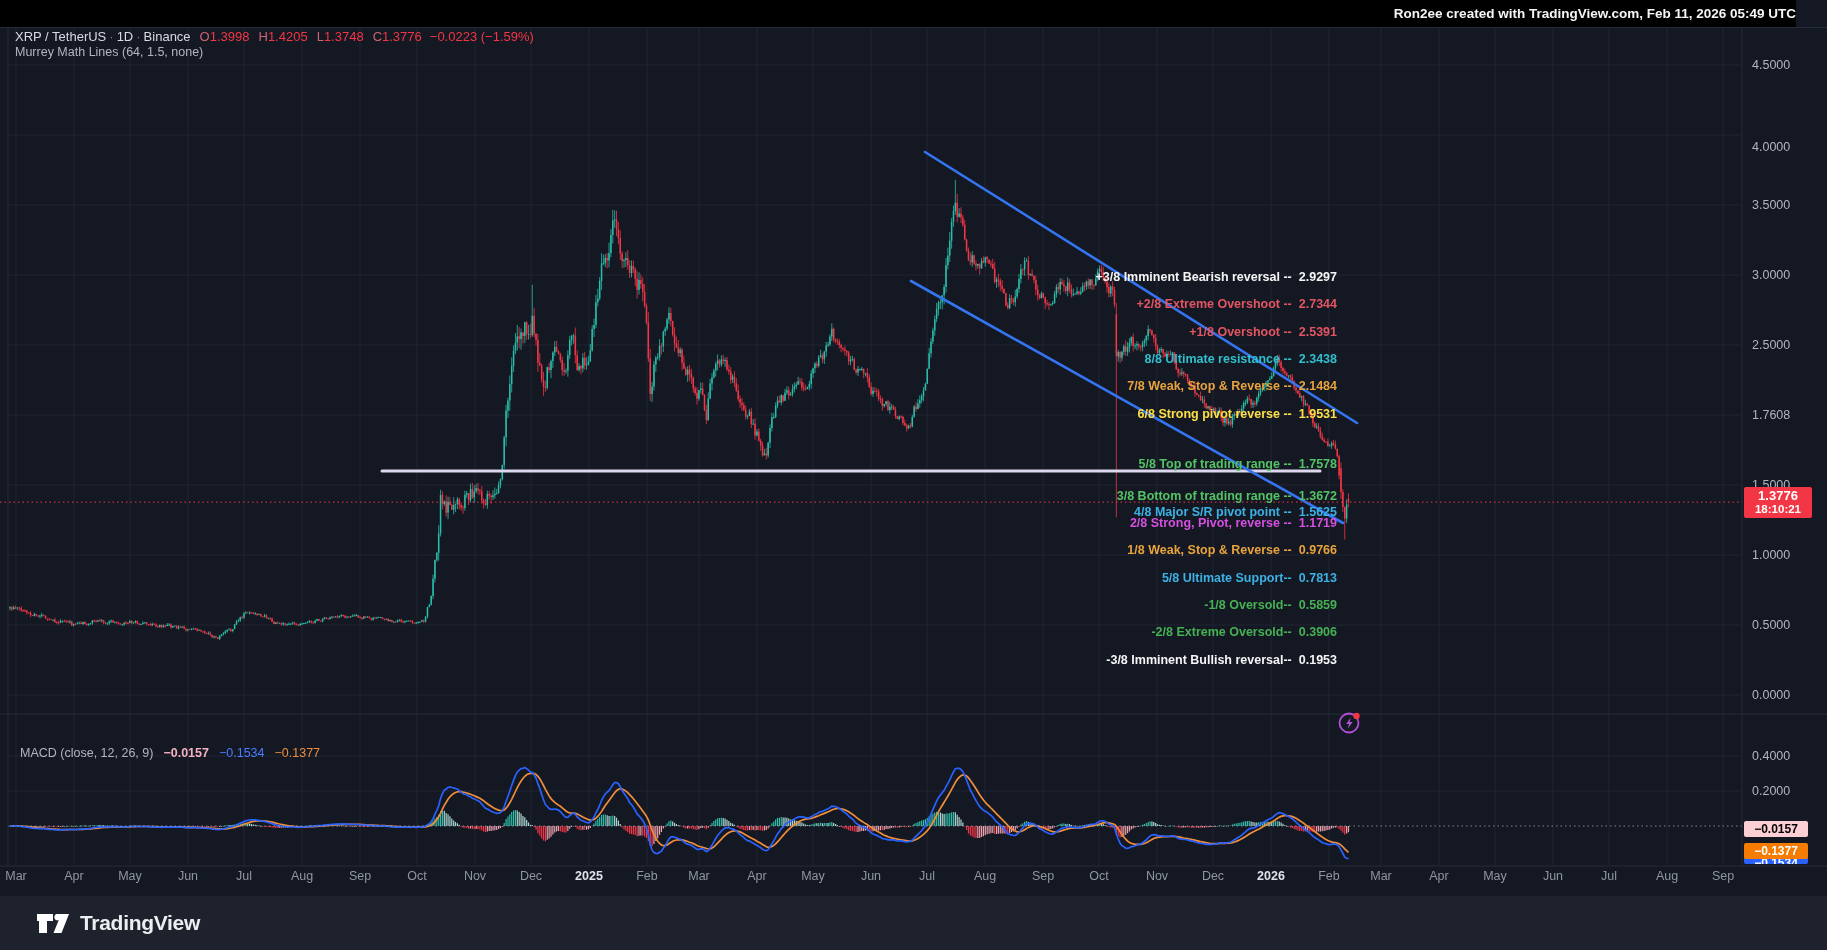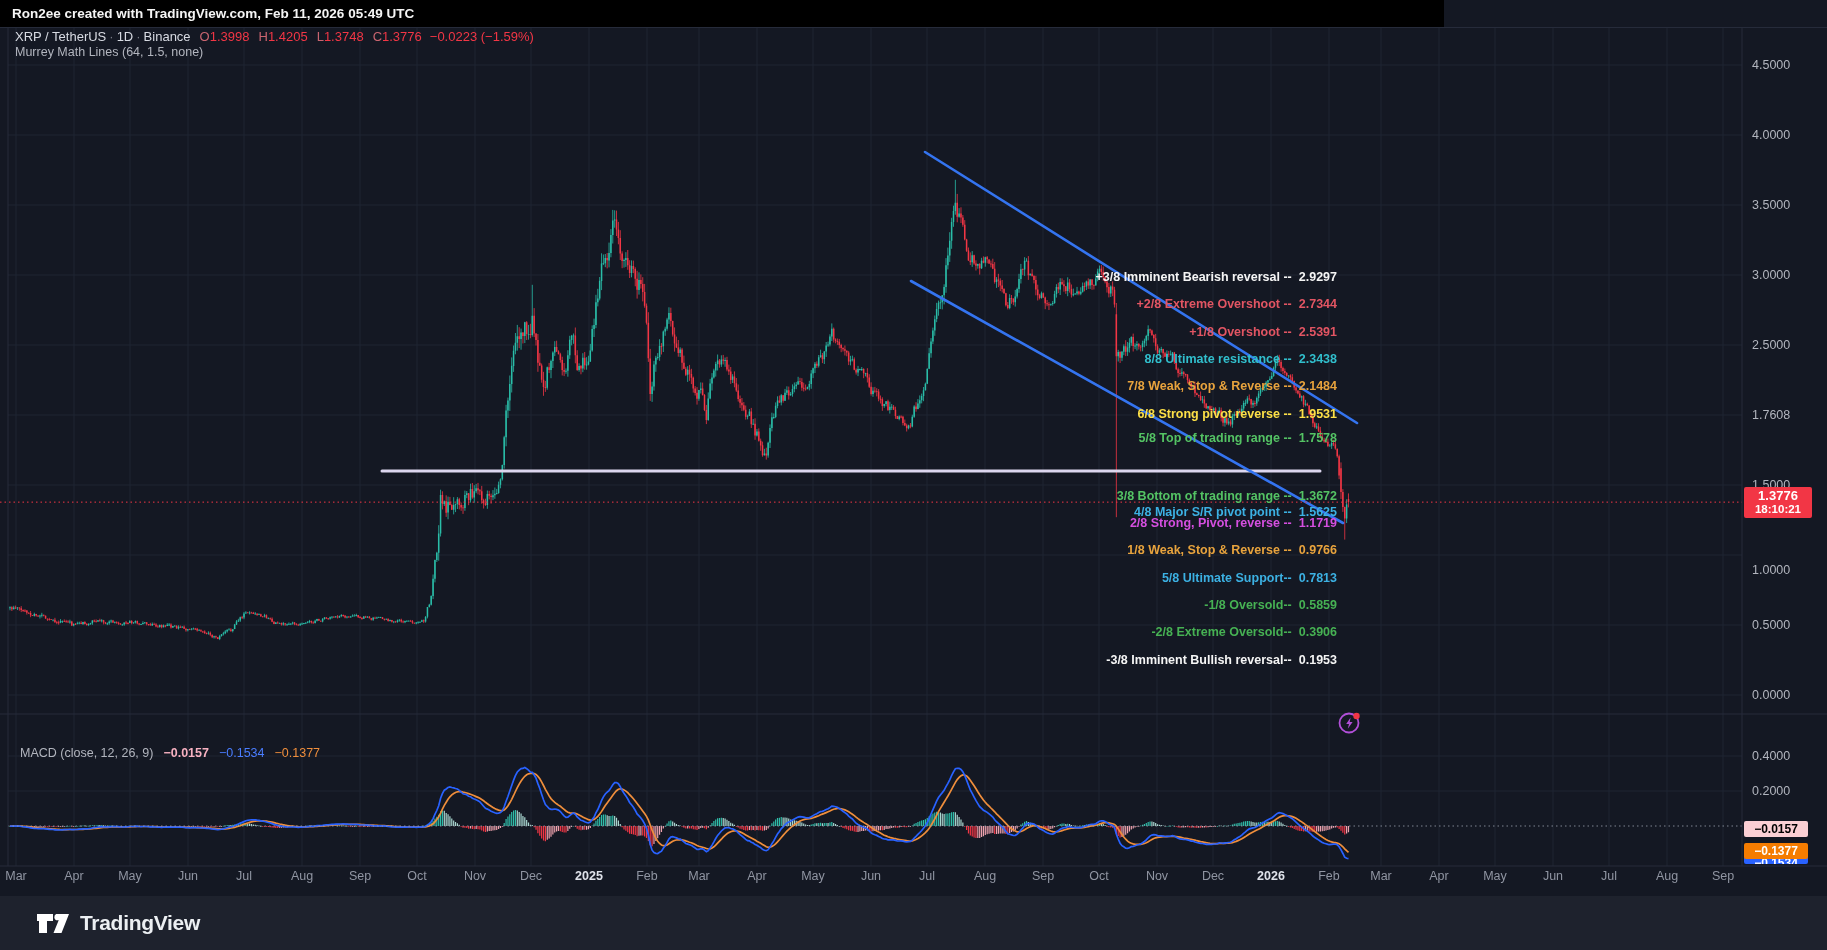--- a/index.html
+++ b/index.html
@@ -2,22 +2,22 @@
 <html><head>
 <meta charset="utf-8">
 <style>
   html,body{margin:0;padding:0;background:#131722;}
   body{width:1827px;height:950px;position:relative;overflow:hidden;
        font-family:"Liberation Sans","DejaVu Sans",sans-serif;
        -webkit-font-smoothing:antialiased;}
   #stage{position:absolute;inset:0;background:#141823;}
   svg#chart{position:absolute;left:0;top:0;}
   .ov{position:absolute;z-index:5;}
-  #topbar{left:0;top:0;width:1444px;height:27px;background:#000;color:#f5f5f5;
-          font-size:13.5px;font-weight:700;line-height:27px;padding-left:12px;box-sizing:border-box;}
+  #topbar{left:0;top:0;width:1796px;height:27px;background:#000;color:#f5f5f5;
+          font-size:13.5px;font-weight:700;line-height:27px;padding-left:12px;box-sizing:border-box;text-align:right;}
   #legend1{left:15px;top:29px;font-size:13px;color:#d8dbe3;white-space:nowrap;}
   #legend1 .sep{color:#787b86;margin:0 3px;}
   #legend1 .olab{color:#c96570;margin-left:9px;}
   #legend1 .oval{color:#f23645;}
   #legend1 .chg{color:#f23645;margin-left:8px;}
   #legend2{left:15px;top:45px;font-size:12.5px;color:#b2b5be;}
   #macdlegend{left:20px;top:746px;font-size:12.5px;color:#b2b5be;white-space:nowrap;}
   #macdlegend .hv{color:#f7b1c1;font-weight:700;margin-left:10px;}
   #macdlegend .mv{color:#4a7dff;margin-left:10px;}
   #macdlegend .sv{color:#ef8e3c;margin-left:10px;}
@@ -122,39 +122,39 @@
     <span>(close, 12, 26, 9)</span><span class="hv">−0.0157</span><span class="mv">−0.1534</span><span class="sv">−0.1377</span>
   </div>
 
   <div id="murrey-labels">
       <div class="murrey" style="top: 269.842px; color: rgb(245, 245, 245); padding-left: 40px;"><span>+3/8 Imminent Bearish reversal --</span><b>2.9297</b></div>
       <div class="murrey" style="top: 297.184px; color: rgb(226, 85, 99);"><span>+2/8 Extreme Overshoot --</span><b>2.7344</b></div>
       <div class="murrey" style="top: 324.526px; color: rgb(226, 85, 99);"><span>+1/8 Overshoot --</span><b>2.5391</b></div>
       <div class="murrey" style="top: 351.868px; color: rgb(49, 191, 205);"><span>8/8 Ultimate resistance --</span><b>2.3438</b></div>
       <div class="murrey" style="top: 379.224px; color: rgb(232, 163, 61);"><span>7/8 Weak, Stop &amp; Reverse --</span><b>2.1484</b></div>
       <div class="murrey" style="top: 406.566px; color: #fde047; padding-left: 34px;"><span>6/8 Strong pivot reverse --</span><b>1.9531</b></div>
-      <div class="murrey" style="top: 431px; color: rgb(84, 195, 100);"><span>5/8 Top of trading range --</span><b>1.7578</b></div>
+      <div class="murrey" style="top: 457px; color: rgb(84, 195, 100);"><span>5/8 Top of trading range --</span><b>1.7578</b></div>
       <div class="murrey" style="top: 461.25px; color: rgb(60, 177, 227); margin-top: 44px;"><span>4/8 Major S/R pivot point --</span><b>1.5625</b></div>
       <div class="murrey" style="top: 488.592px; color: rgb(84, 195, 100);"><span>3/8 Bottom of trading range --</span><b>1.3672</b></div>
       <div class="murrey" style="top: 515.934px; color: rgb(213, 79, 224);"><span>2/8 Strong, Pivot, reverse --</span><b>1.1719</b></div>
       <div class="murrey" style="top: 543.276px; color: rgb(232, 163, 61);"><span>1/8 Weak, Stop &amp; Reverse --</span><b>0.9766</b></div>
       <div class="murrey" style="top: 570.618px; color: rgb(60, 177, 227);"><span>5/8 Ultimate Support--</span><b>0.7813</b></div>
       <div class="murrey" style="top: 597.974px; color: rgb(70, 177, 83);"><span>-1/8 Oversold--</span><b>0.5859</b></div>
       <div class="murrey" style="top: 625.316px; color: rgb(70, 177, 83);"><span>-2/8 Extreme Oversold--</span><b>0.3906</b></div>
       <div class="murrey" style="top: 652.658px; color: rgb(245, 245, 245);"><span>-3/8 Imminent Bullish reversal--</span><b>0.1953</b></div>
     </div>
   <div id="price-ticks">
       <div class="ptick" style="top: 58px;">4.5000</div>
-      <div class="ptick" style="top: 128px;">4.0000</div>
+      <div class="ptick" style="top: 140px;">4.0000</div>
       <div class="ptick" style="top: 198px;">3.5000</div>
       <div class="ptick" style="top: 268px;">3.0000</div>
       <div class="ptick" style="top: 338px;">2.5000</div>
       <div class="ptick" style="top: 408px;">1.7608</div>
       <div class="ptick" style="top: 478px;">1.5000</div>
-      <div class="ptick" style="top: 563px; text-align: center;">1.0000</div>
+      <div class="ptick" style="top: 548px; text-align: center;">1.0000</div>
       <div class="ptick" style="top: 618px;">0.5000</div>
       <div class="ptick" style="top: 688px;">0.0000</div>
     </div>
   <div id="macd-ticks">
       <div class="ptick" style="top: 749px;">0.4000</div>
       <div class="ptick" style="top: 784px;">0.2000</div>
     </div>
   <div id="time-ticks">
       <div class="ttick" style="left: 16px;">Mar</div>
       <div class="ttick" style="left: 74px;">Apr</div>

